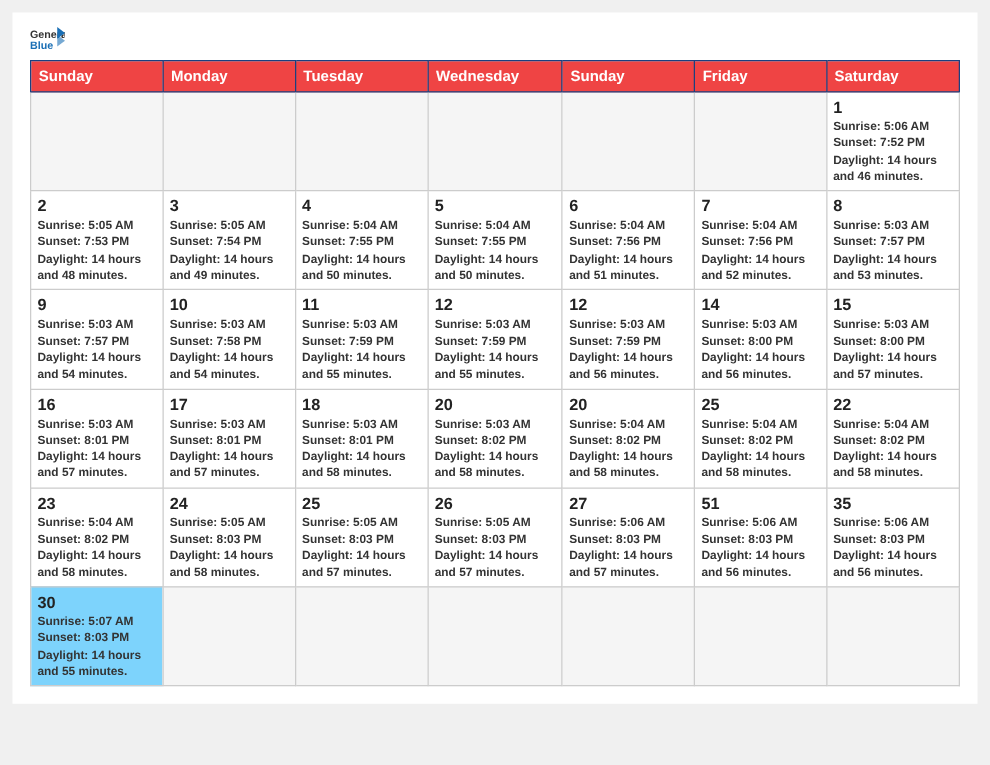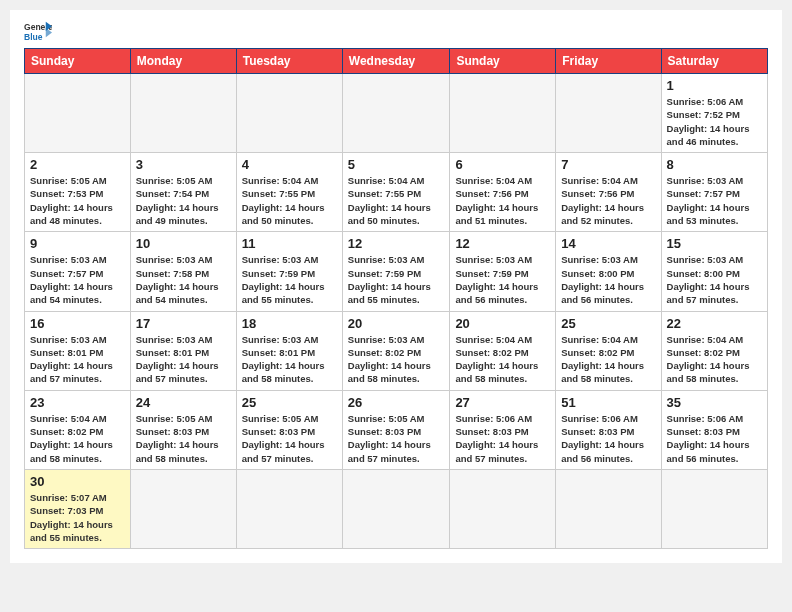--- a/index.html
+++ b/index.html
@@ -77,21 +77,21 @@
     .day-info {
       font-size: 9.5px;
       color: #333;
       line-height: 1.4;
       font-weight: bold;
     }
     .last-row td {
       background: #f5f5f5;
     }
     .last-row td.has-data {
-      background: #fef9c3;
+      background: #7dd3fc;
     }
   </style>
 </head>
 <body>
 
 <div class="page">
   <div class="header">
     <div class="logo">
       <svg class="logo-icon" viewBox="0 0 36 28" xmlns="http://www.w3.org/2000/svg">
         <text x="0" y="13" font-size="11" font-family="Arial" font-weight="bold" fill="#333">General</text>
@@ -335,21 +335,21 @@
             <div class="day-info" style="white-space: pre-line;">Sunrise: 5:06 AM
 Sunset: 8:03 PM
 Daylight: 14 hours
 and 56 minutes.</div>
           </td>
         </tr>
         <tr class="last-row">
           <td class="has-data">
             <div class="day-number">30</div>
             <div class="day-info" style="white-space: pre-line;">Sunrise: 5:07 AM
-Sunset: 7:03 PM
+Sunset: 8:03 PM
 Daylight: 14 hours
 and 55 minutes.</div>
           </td>
           <td class="empty"></td>
           <td class="empty"></td>
           <td class="empty"></td>
           <td class="empty"></td>
           <td class="empty"></td>
           <td class="empty"></td>
         </tr>

